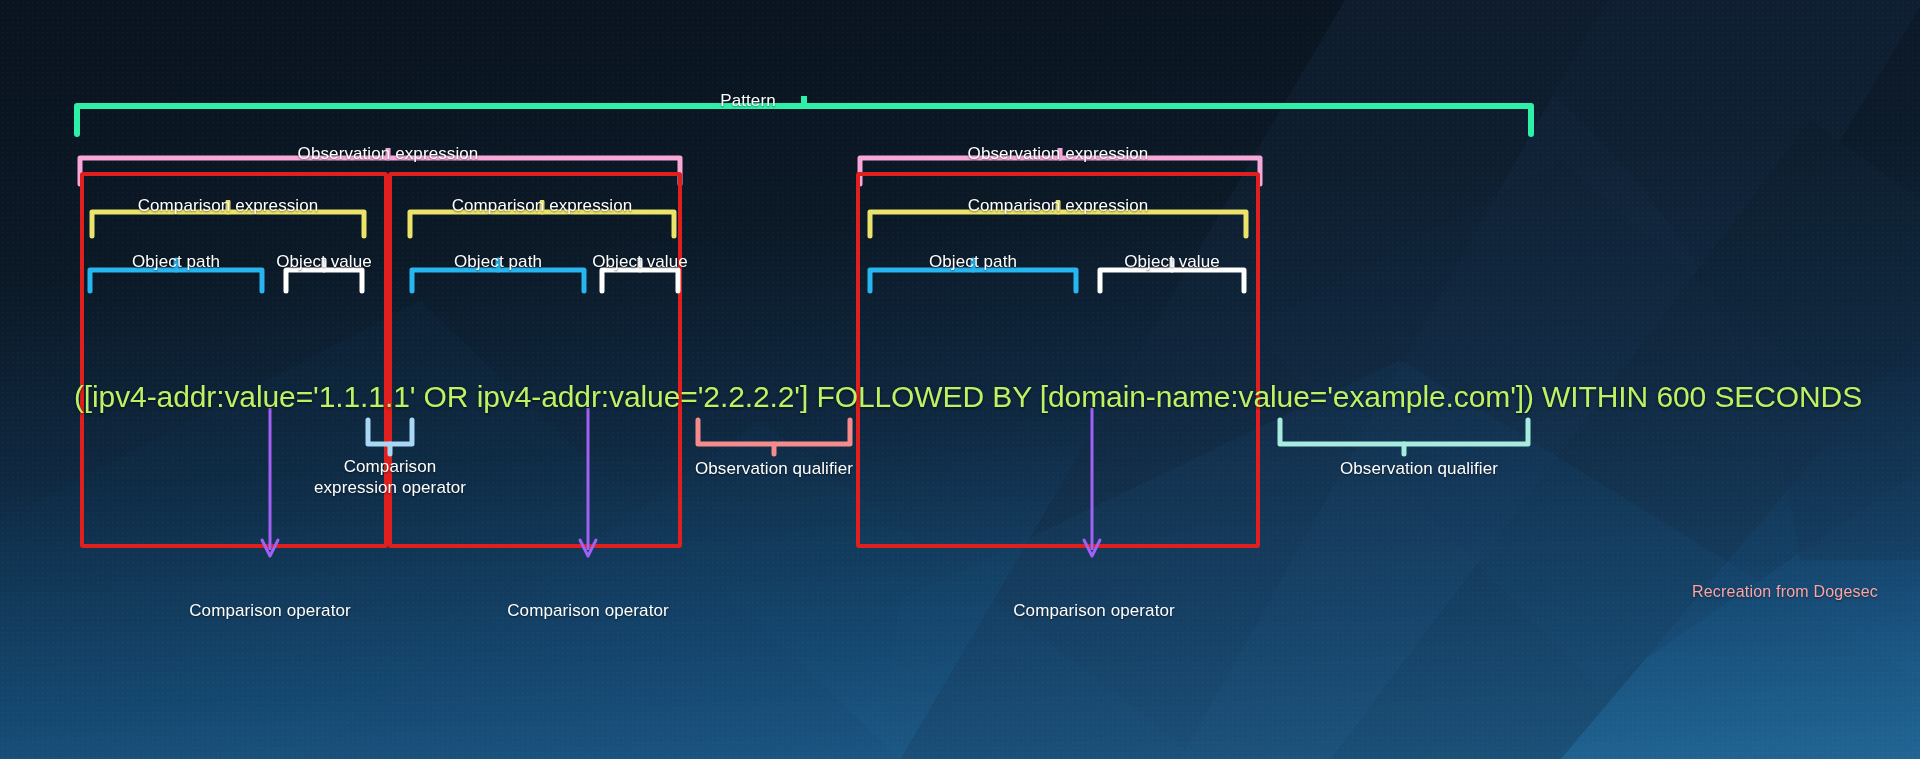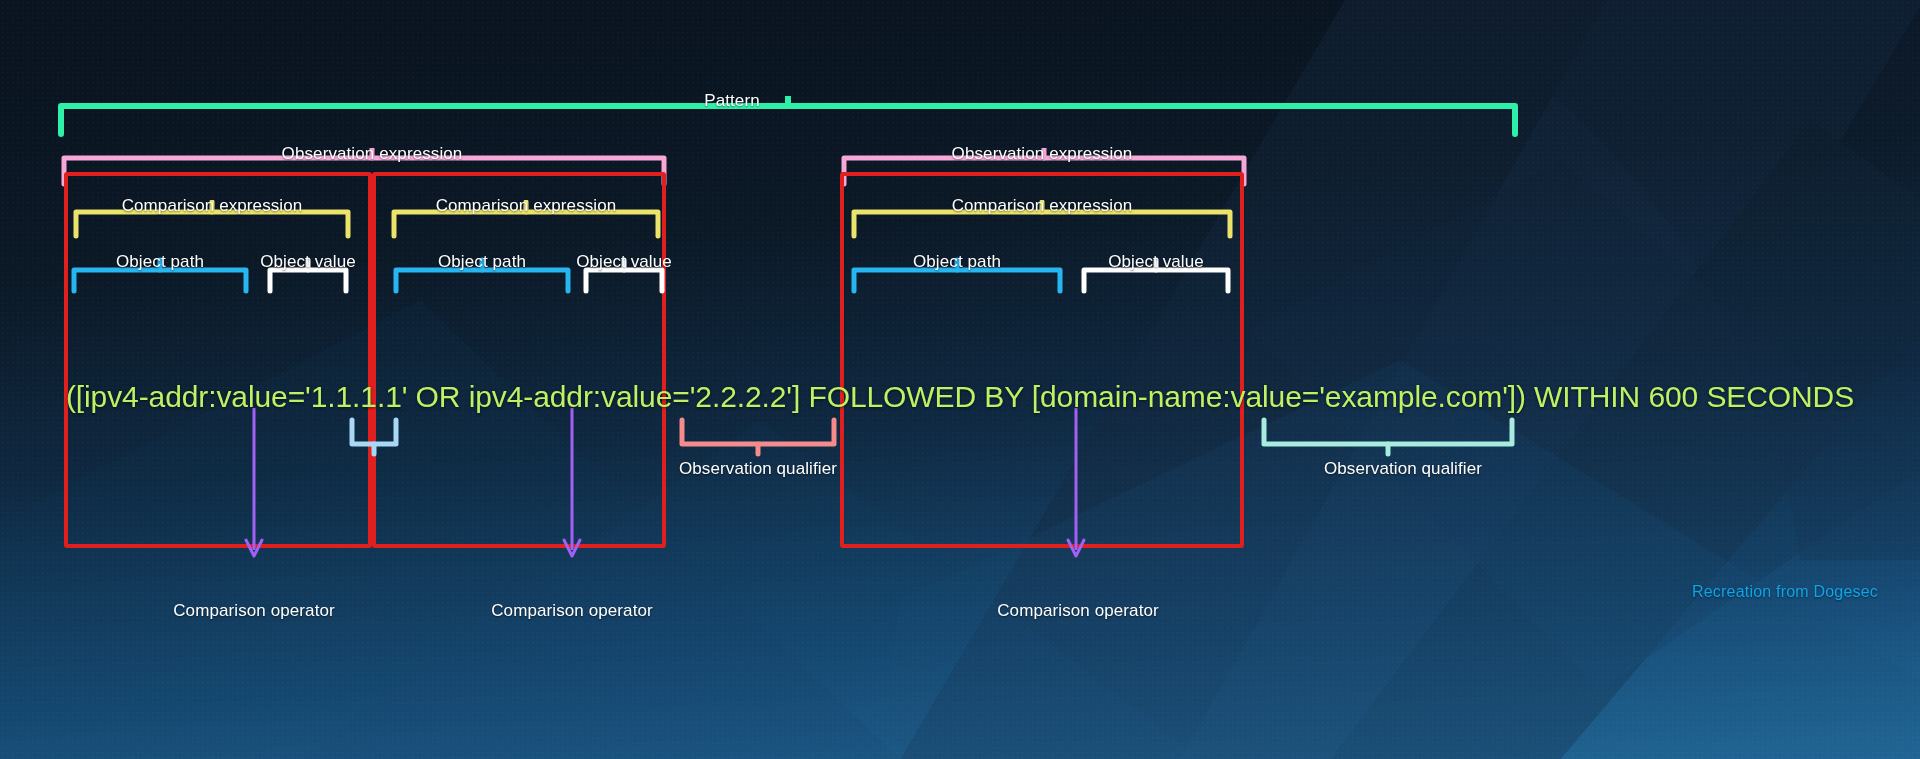--- a/index.html
+++ b/index.html
@@ -19,21 +19,21 @@
   }
   #bg svg { position:absolute; inset:0; width:1920px; height:759px; }
   #bg .dots {
     position:absolute; inset:0;
     background-image:radial-gradient(rgba(255,255,255,.055) 1px, transparent 1px);
     background-size:5px 5px;
     opacity:.5;
   }
 
   
-  #diagram { position:absolute; inset:0; z-index:2; }
+  #diagram { position:absolute; inset:0; z-index:2;margin-left:16px; }
   .abs { position:absolute; }
 
   
   .lbl {
     position:absolute;
     color:#ffffff;
     font-size:17px;
     line-height:21px;
     text-align:center;
     white-space:nowrap;
@@ -62,21 +62,21 @@
     white-space:nowrap;
     text-shadow:0 1px 3px rgba(0,0,0,.6);
     z-index:5;
   }
 
   
   #credit {
     position:absolute;
     right:42px; bottom:158px;
     font-size:16px;
-    color:#0ea5e9;
+    color:#fca5a5;
     letter-spacing:.2px;
     z-index:6;
     text-shadow:0 1px 2px rgba(0,0,0,.5);
   }
 </style>
 </head>
 <body>
 
 <div id="bg">
   <div class="grad2"></div>
@@ -172,20 +172,21 @@
     <path d="M76,13 L76,3" fill="none" stroke="#ffffff" stroke-width="5" stroke-linecap="round"></path>
   </svg>
   <div class="lbl" style="left:1082px; top:251px; width:148px;">Object value</div>
 
   <div id="pattern-text">([ipv4-addr:value='1.1.1.1' OR ipv4-addr:value='2.2.2.2'] FOLLOWED BY [domain-name:value='example.com']) WITHIN 600 SECONDS</div>
 
   <svg class="abs" style="left:348px; top:416px; width:52px; height:42px;">
     <path d="M4,4 L4,28 L48,28 L48,4" fill="none" stroke="#a8d8f5" stroke-width="5" stroke-linecap="round" stroke-linejoin="round"></path>
     <path d="M26,28 L26,38" fill="none" stroke="#a8d8f5" stroke-width="5" stroke-linecap="round"></path>
   </svg>
+  <div class="lbl wrap" style="left:284px; top:456px; width:180px;">Comparison expression operator</div>
 
   <svg class="abs" style="left:678px; top:416px; width:160px; height:42px;">
     <path d="M4,4 L4,28 L156,28 L156,4" fill="none" stroke="#f58b8b" stroke-width="5" stroke-linecap="round" stroke-linejoin="round"></path>
     <path d="M80,28 L80,38" fill="none" stroke="#f58b8b" stroke-width="5" stroke-linecap="round"></path>
   </svg>
   <div class="lbl" style="left:668px; top:458px; width:180px;">Observation qualifier</div>
 
   <svg class="abs" style="left:1260px; top:416px; width:256px; height:42px;">
     <path d="M4,4 L4,28 L252,28 L252,4" fill="none" stroke="#a8ece0" stroke-width="5" stroke-linecap="round" stroke-linejoin="round"></path>
     <path d="M128,28 L128,38" fill="none" stroke="#a8ece0" stroke-width="5" stroke-linecap="round"></path>

